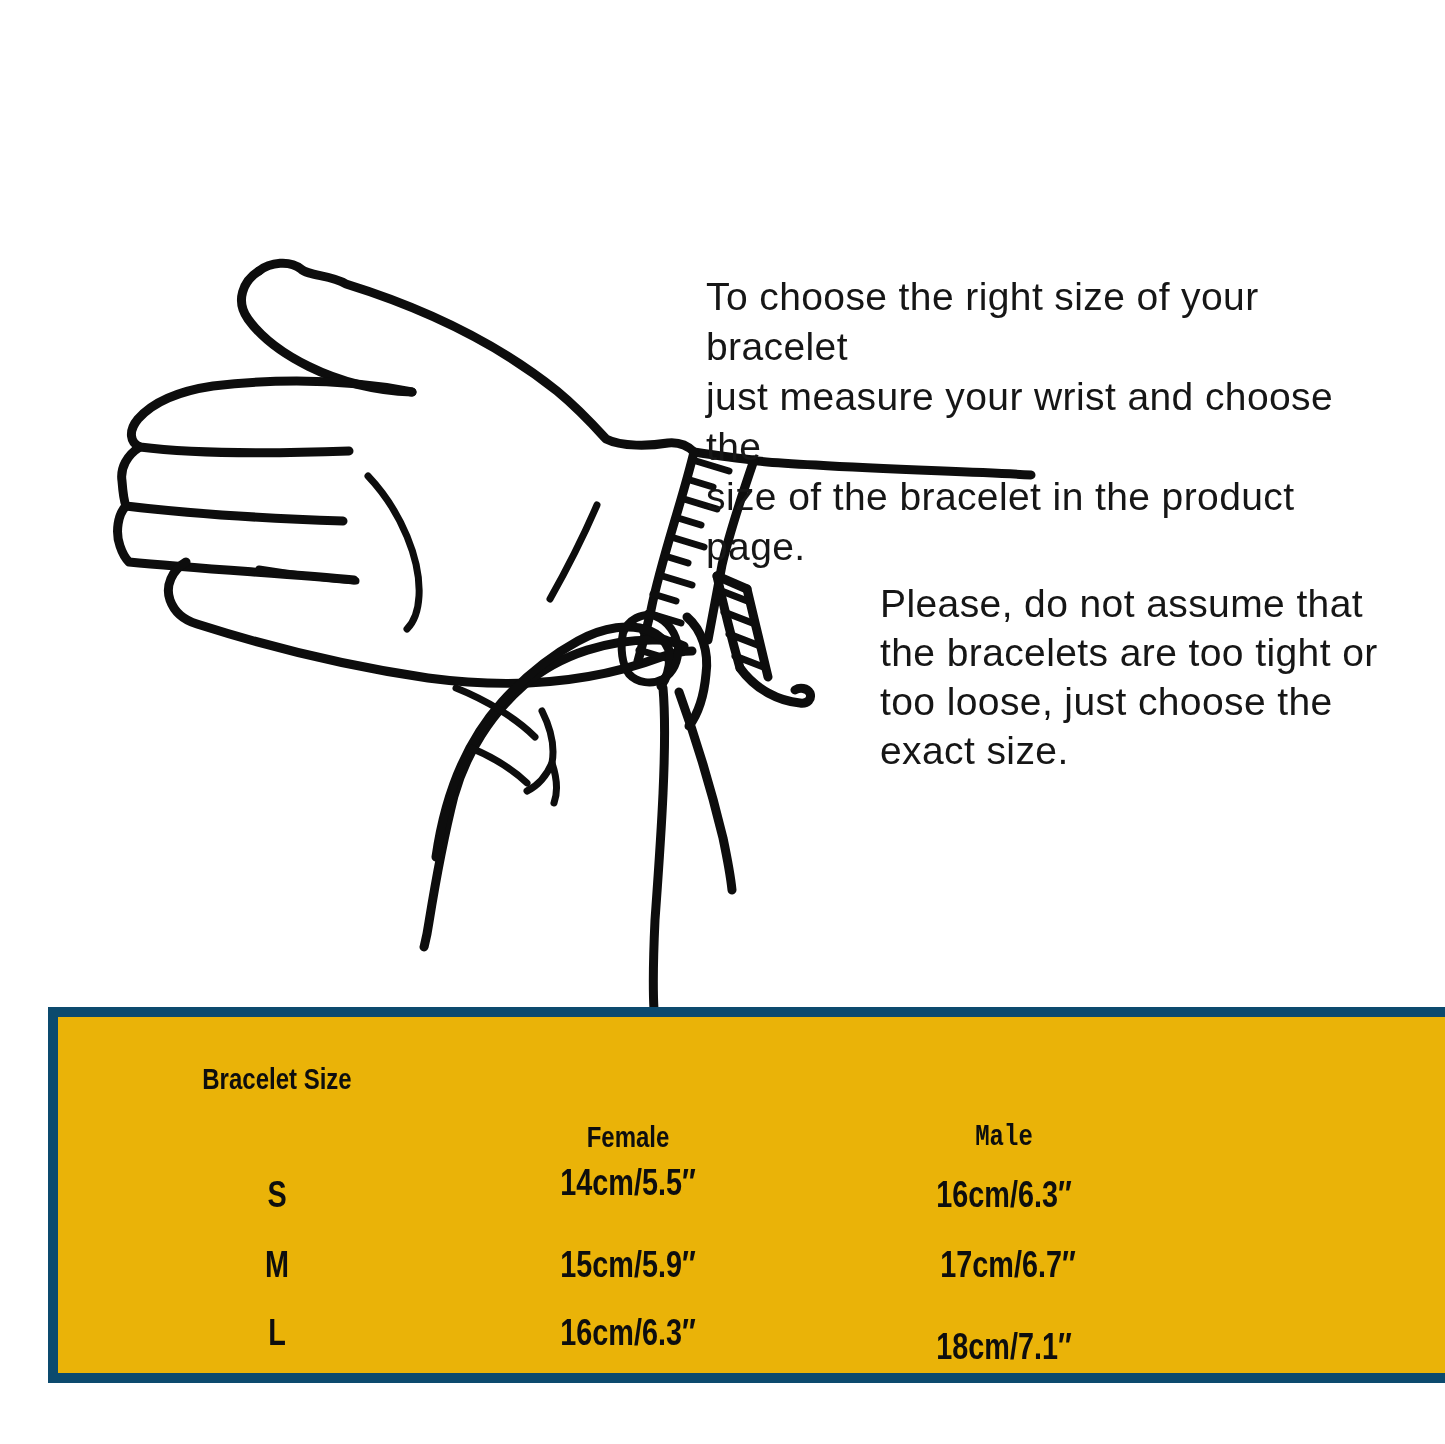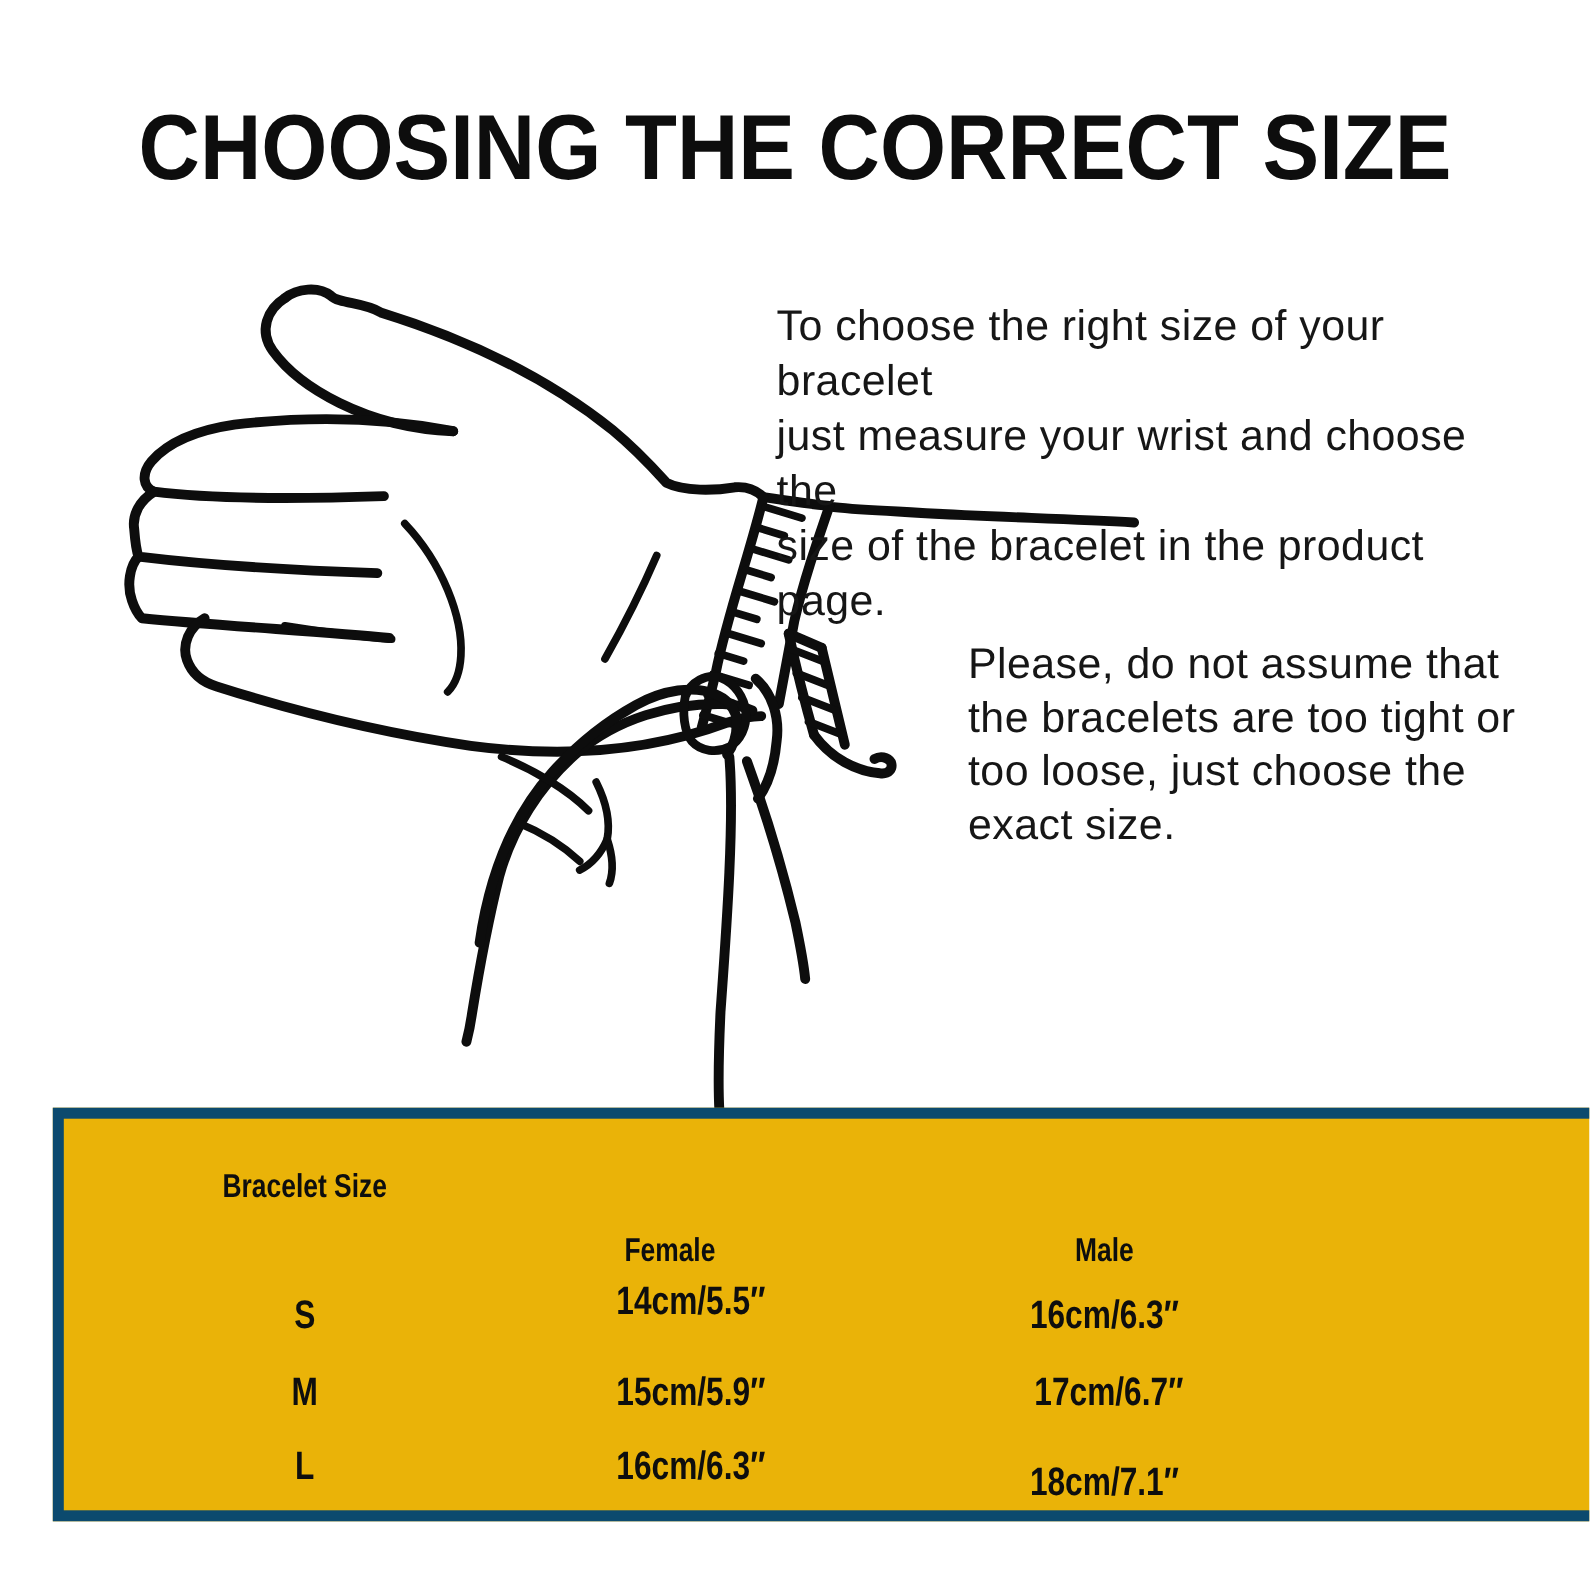--- a/index.html
+++ b/index.html
@@ -90,23 +90,20 @@
     white-space: nowrap;
   }
   .cell.hdr   { font-size: 30px; }
   .cell.value { font-size: 36px; }
 </style>
 </head>
 <body>
 
 <div class="page">
 
-  <div class="title-wrap">
-    <h1>CHOOSING THE CORRECT SIZE</h1>
-  </div>
 
   <div class="illustration" aria-label="Black outline drawing of an open hand with a measuring tape wrapped around the wrist, held in place by the thumb and fingers of a second hand">
     <svg width="1445" height="1444" viewBox="0 0 1445 1444" xmlns="http://www.w3.org/2000/svg">
       <g>
 
         <path d="M 259 271 C 270 262 290 260 301 269 C 308 276 332 275 346 284 C 430 310 502 347 557 391 C 580 410 596 428 606 439 C 622 447 650 446 668 443 C 679 442 688 446 694 452"></path>
 
         <path d="M 259 271 C 243 281 235 301 248 319 C 271 351 332 389 412 392"></path>
 
         <path d="M 412 392 C 352 380 282 378 213 386 C 179 391 153 402 138 419 C 128 431 130 443 140 447 C 202 455 292 453 349 451"></path>
@@ -192,24 +189,24 @@
 the bracelets are too tight or
 too loose, just choose the
 exact size.</p>
 
   <div class="size-chart">
 
     <div class="cell hdr" style="left:219px; top:40px;">
       <span class="cond">Bracelet Size</span>
     </div>
 
-    <div class="cell hdr" style="left:551px; top:98px;">
+    <div class="cell hdr" style="left:570px; top:98px;">
       <span class="cond">Female</span>
     </div>
-    <div class="cell hdr" style="left:946px; top:98px;">
+    <div class="cell hdr" style="left:946px; top:98px;font-family:Liberation Mono, monospace;">
       <span class="cond">Male</span>
     </div>
 
     <div>
       <div class="cell value" style="left:219px; top:156px;">
         <span class="cond">S</span>
       </div>
       <div class="cell value" style="left:570px; top:144px;">
         <span class="cond">14cm/5.5″</span>
       </div>

